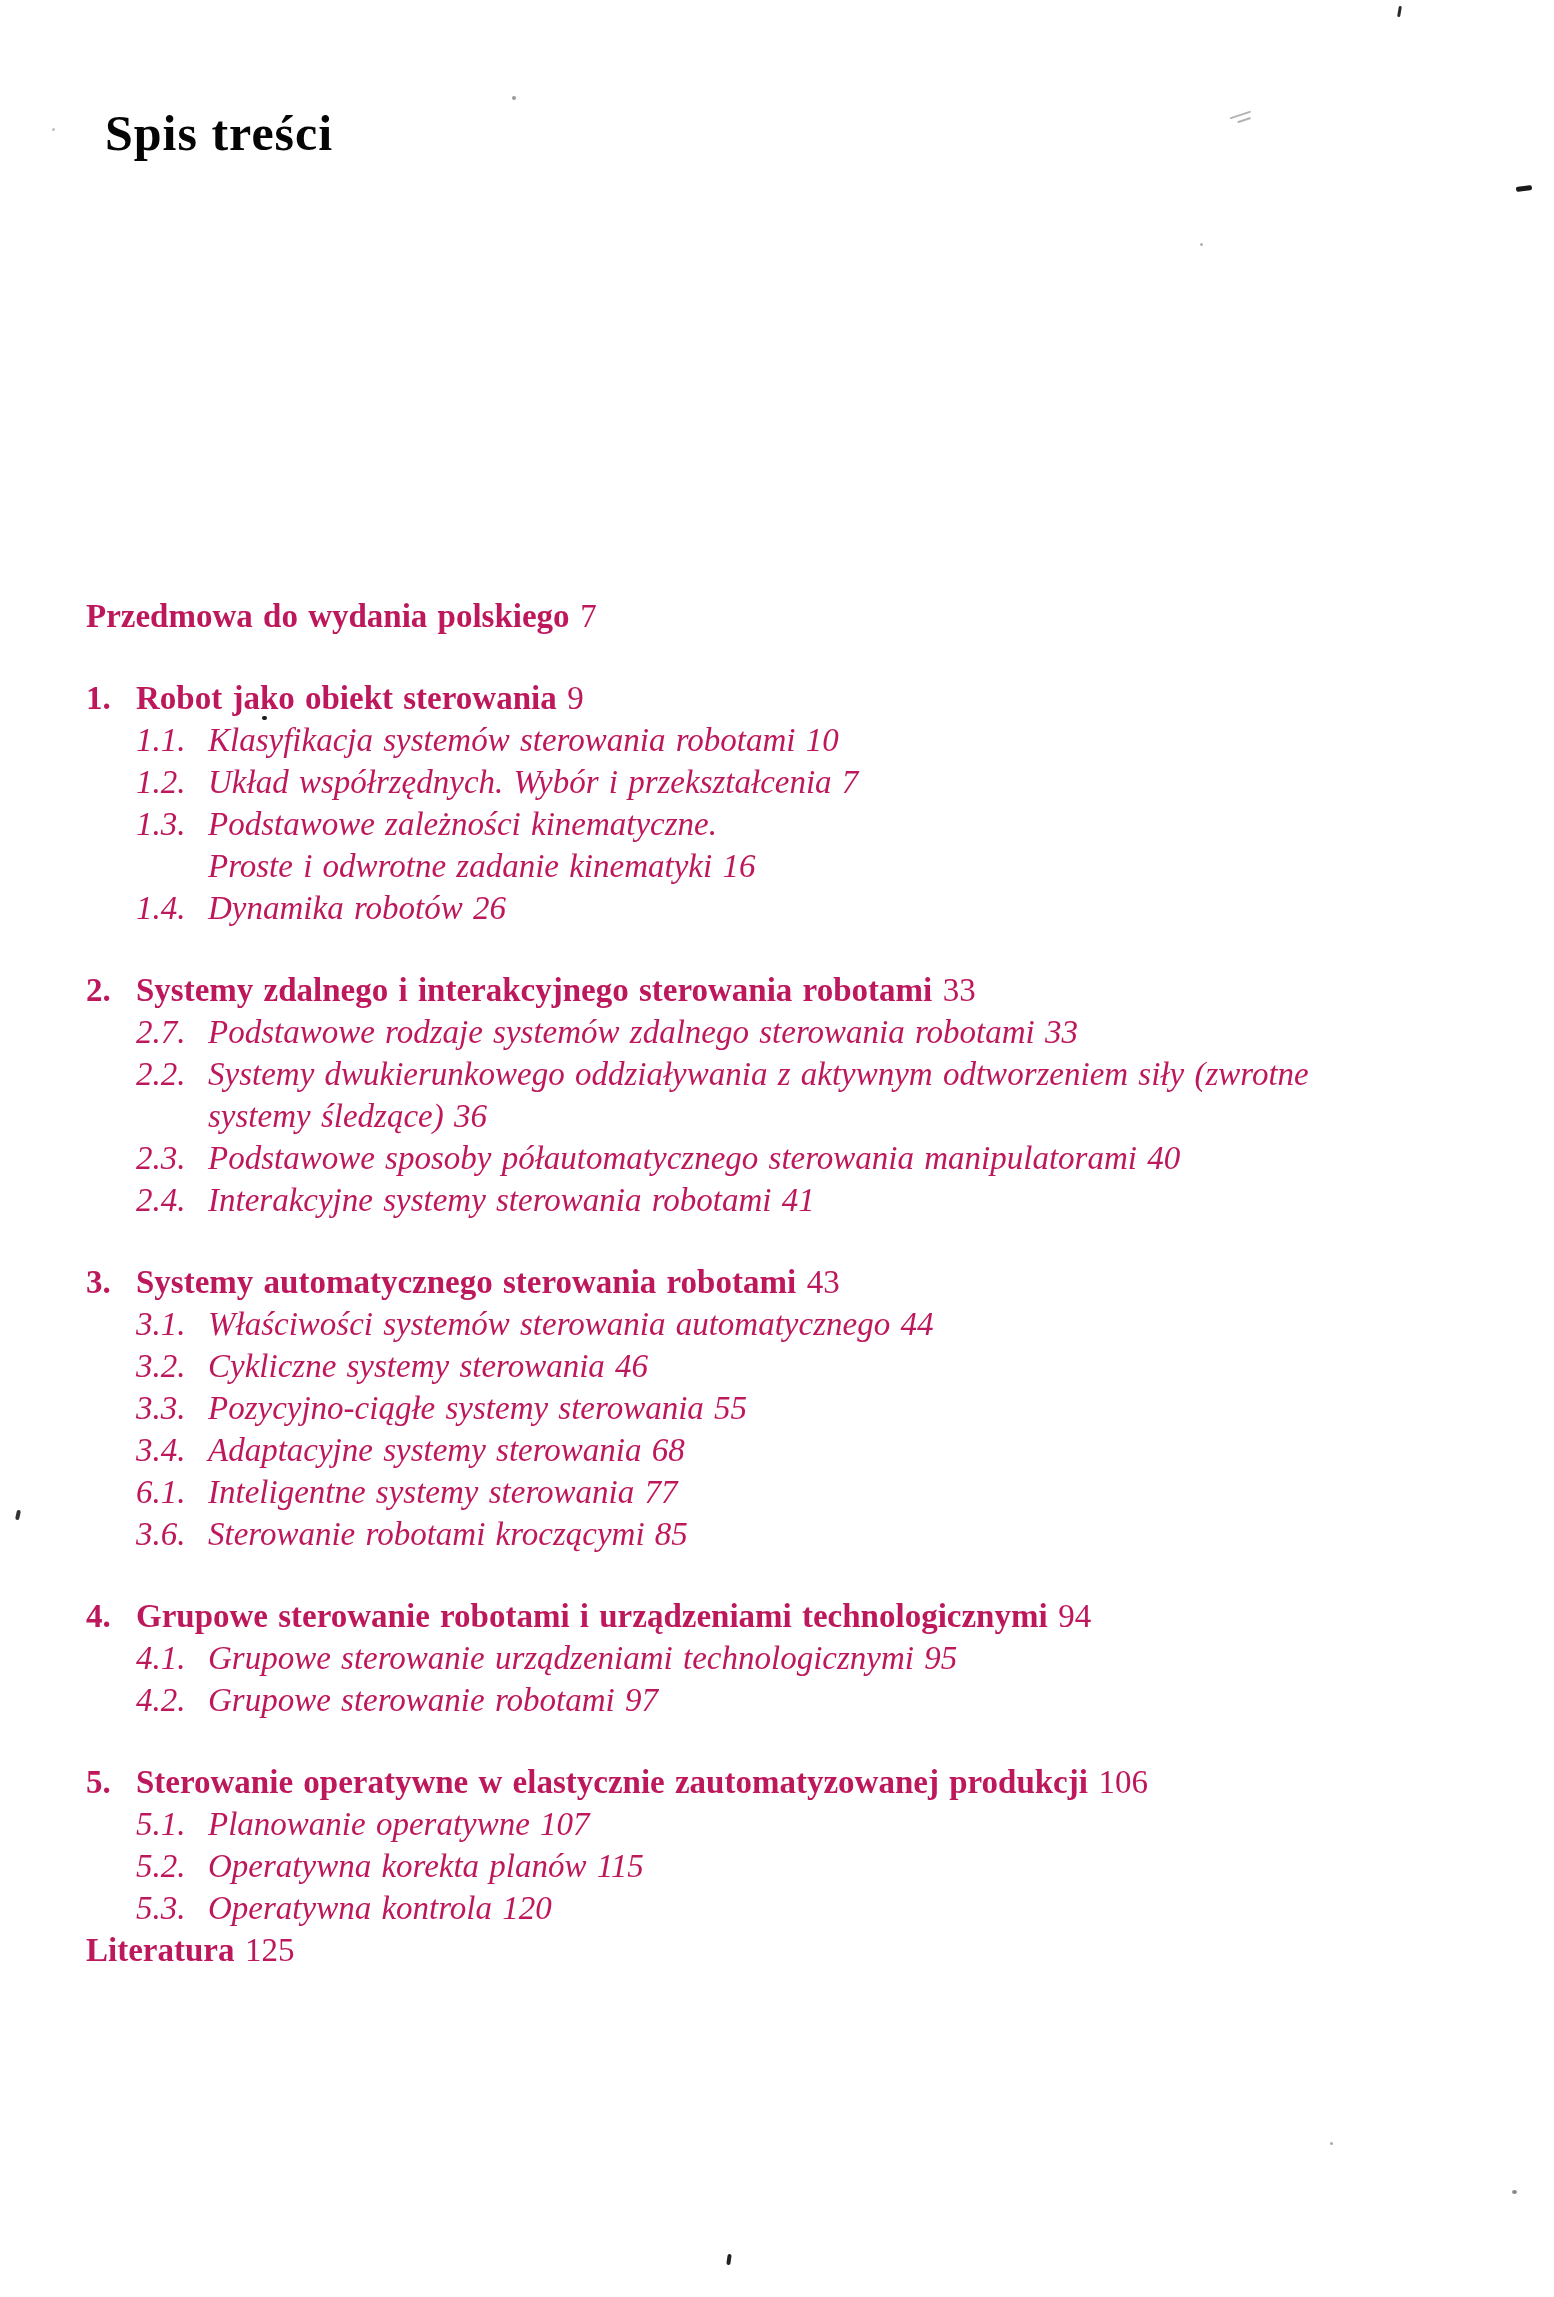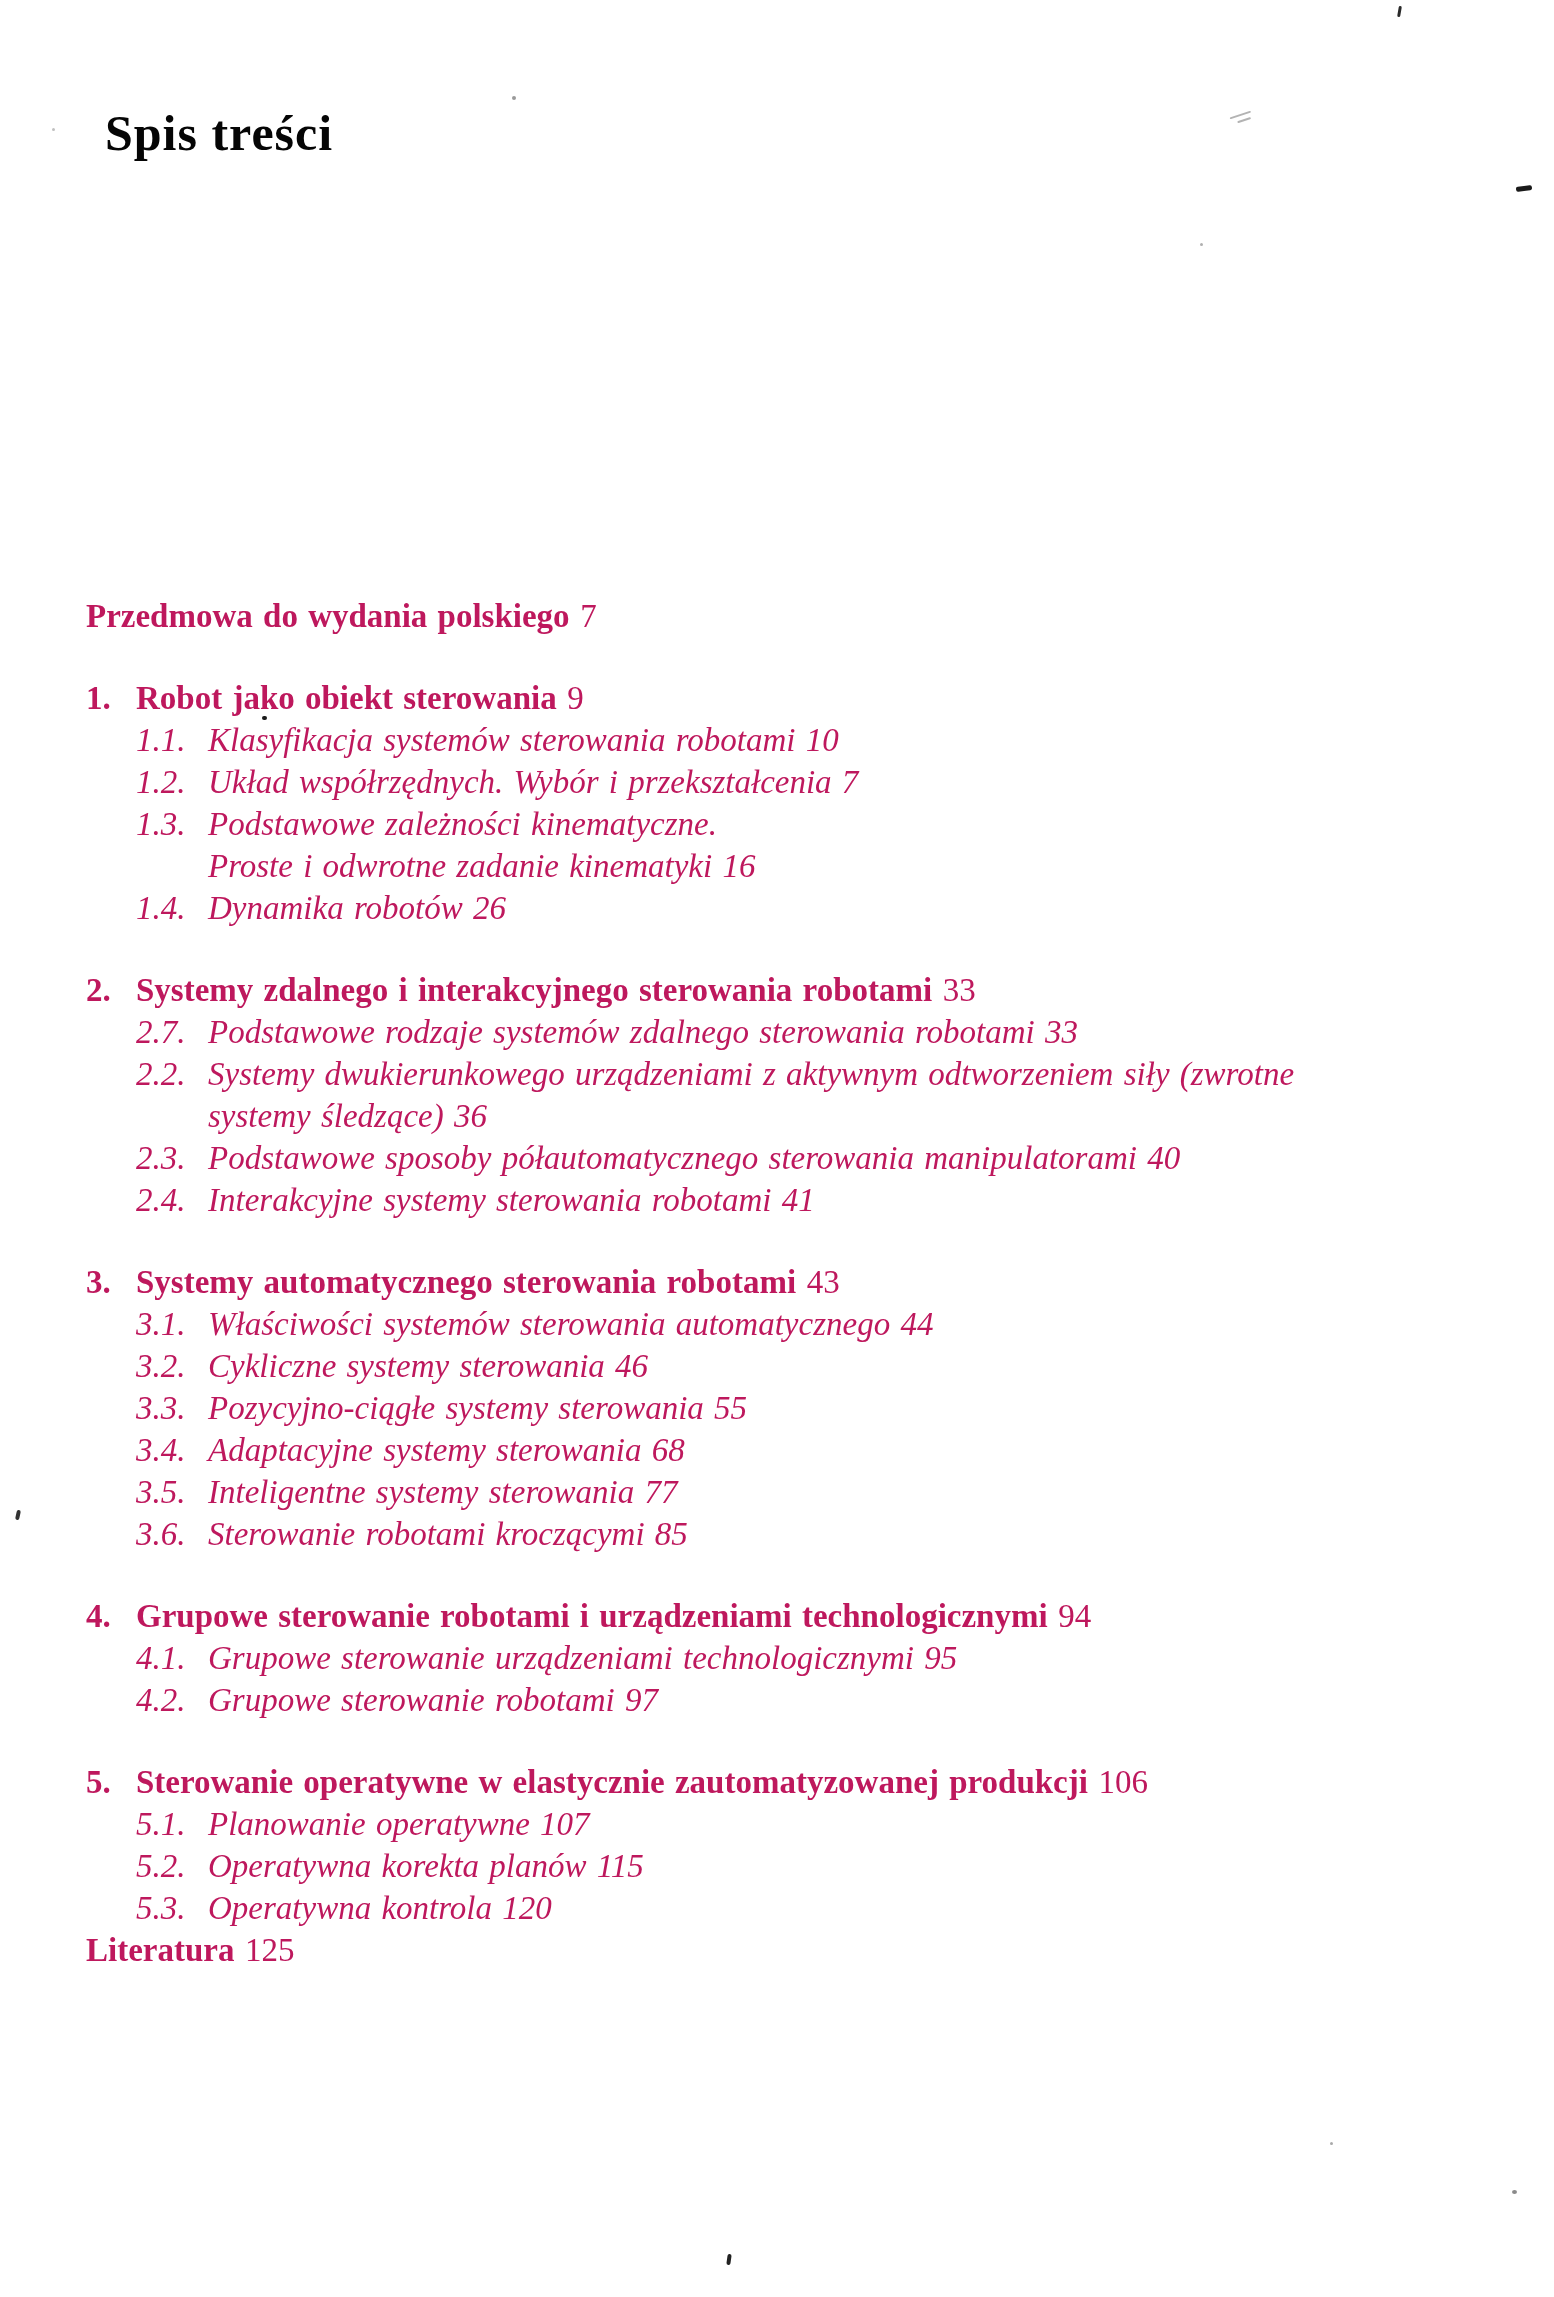--- a/index.html
+++ b/index.html
@@ -116,21 +116,21 @@
             <span class="num">2.</span>
             <div class="txt"><span class="bold">Systemy zdalnego i interakcyjnego sterowania robotami</span><span class="pg">33</span></div>
           </div>
           <div class="row sub">
             <span class="num">2.7.</span>
             <div class="txt">Podstawowe rodzaje systemów zdalnego sterowania robotami 33</div>
           </div>
           <div class="row sub">
             <span class="num">2.2.</span>
             <div class="txt">
-              <div>Systemy dwukierunkowego urządzeniami z aktywnym odtworzeniem siły (zwrotne</div>
+              <div>Systemy dwukierunkowego oddziaływania z aktywnym odtworzeniem siły (zwrotne</div>
               <div>systemy śledzące) 36</div>
             </div>
           </div>
           <div class="row sub">
             <span class="num">2.3.</span>
             <div class="txt">Podstawowe sposoby półautomatycznego sterowania manipulatorami 40</div>
           </div>
           <div class="row sub">
             <span class="num">2.4.</span>
             <div class="txt">Interakcyjne systemy sterowania robotami 41</div>
@@ -151,21 +151,21 @@
           </div>
           <div class="row sub">
             <span class="num">3.3.</span>
             <div class="txt">Pozycyjno-ciągłe systemy sterowania 55</div>
           </div>
           <div class="row sub">
             <span class="num">3.4.</span>
             <div class="txt">Adaptacyjne systemy sterowania 68</div>
           </div>
           <div class="row sub">
-            <span class="num">3.5.</span>
+            <span class="num">6.1.</span>
             <div class="txt">Inteligentne systemy sterowania 77</div>
           </div>
           <div class="row sub">
             <span class="num">3.6.</span>
             <div class="txt">Sterowanie robotami kroczącymi 85</div>
           </div>
         </div>
         <div class="block">
           <div class="row head">
             <span class="num">4.</span>

